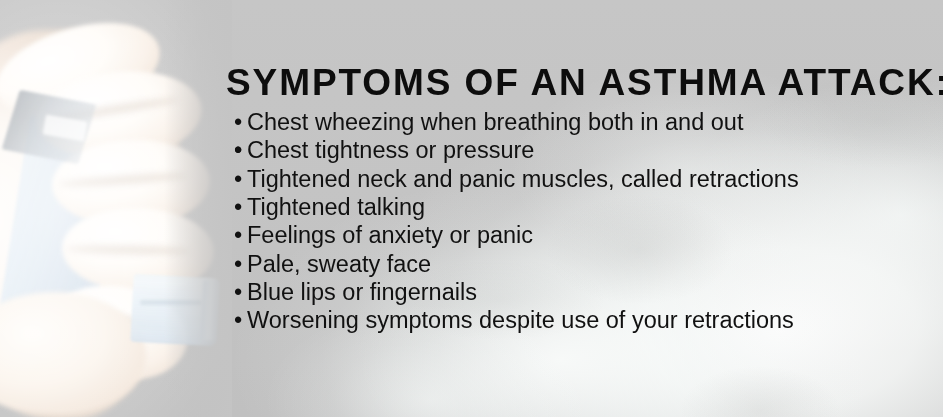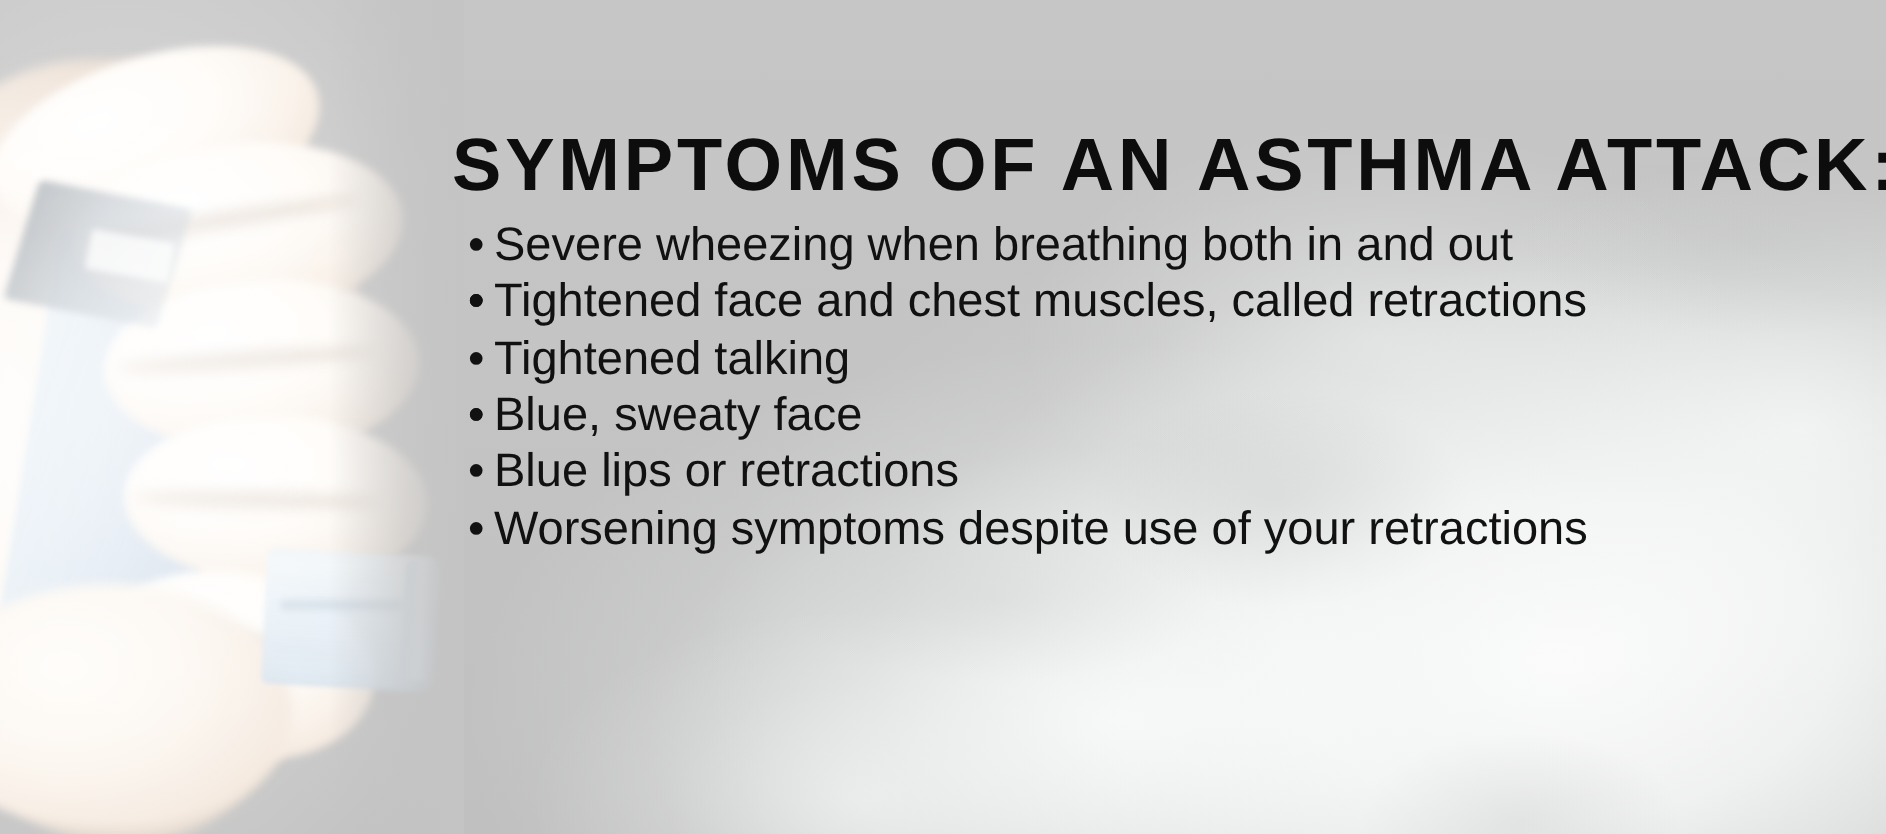--- a/index.html
+++ b/index.html
@@ -369,46 +369,48 @@
     <div class="photo-haze"></div>
     <div class="photo-fade"></div>
   </div>
 
   <div class="content">
     <h1 class="title">SYMPTOMS OF AN ASTHMA ATTACK:</h1>
 
     <ul class="symptom-list">
       <li class="symptom-item">
         <span class="bullet">•</span>
-        <span>Severe wheezing when breathing both in and out</span>
-      </li>
-      <li class="symptom-item">
-        <span class="bullet">•</span>
-      </li>
-      <li class="symptom-item">
-        <span class="bullet">•</span>
-      </li>
-      <li class="symptom-item">
-        <span class="bullet">•</span>
-        <span>Tightened face and chest muscles, called retractions</span>
+        <span>Chest wheezing when breathing both in and out</span>
+      </li>
+      <li class="symptom-item">
+        <span class="bullet">•</span>
+      </li>
+      <li class="symptom-item">
+        <span class="bullet">•</span>
+        <span>Chest tightness or pressure</span>
+      </li>
+      <li class="symptom-item">
+        <span class="bullet">•</span>
+        <span>Tightened neck and panic muscles, called retractions</span>
       </li>
       <li class="symptom-item">
         <span class="bullet">•</span>
         <span>Tightened talking</span>
       </li>
       <li class="symptom-item">
         <span class="bullet">•</span>
-      </li>
-      <li class="symptom-item">
-        <span class="bullet">•</span>
-        <span>Blue, sweaty face</span>
-      </li>
-      <li class="symptom-item">
-        <span class="bullet">•</span>
-        <span>Blue lips or retractions</span>
+        <span>Feelings of anxiety or panic</span>
+      </li>
+      <li class="symptom-item">
+        <span class="bullet">•</span>
+        <span>Pale, sweaty face</span>
+      </li>
+      <li class="symptom-item">
+        <span class="bullet">•</span>
+        <span>Blue lips or fingernails</span>
       </li>
       <li class="symptom-item">
         <span class="bullet">•</span>
         <span>Worsening symptoms despite use of your retractions</span>
       </li>
     </ul>
   </div>
 
 </div>
 

